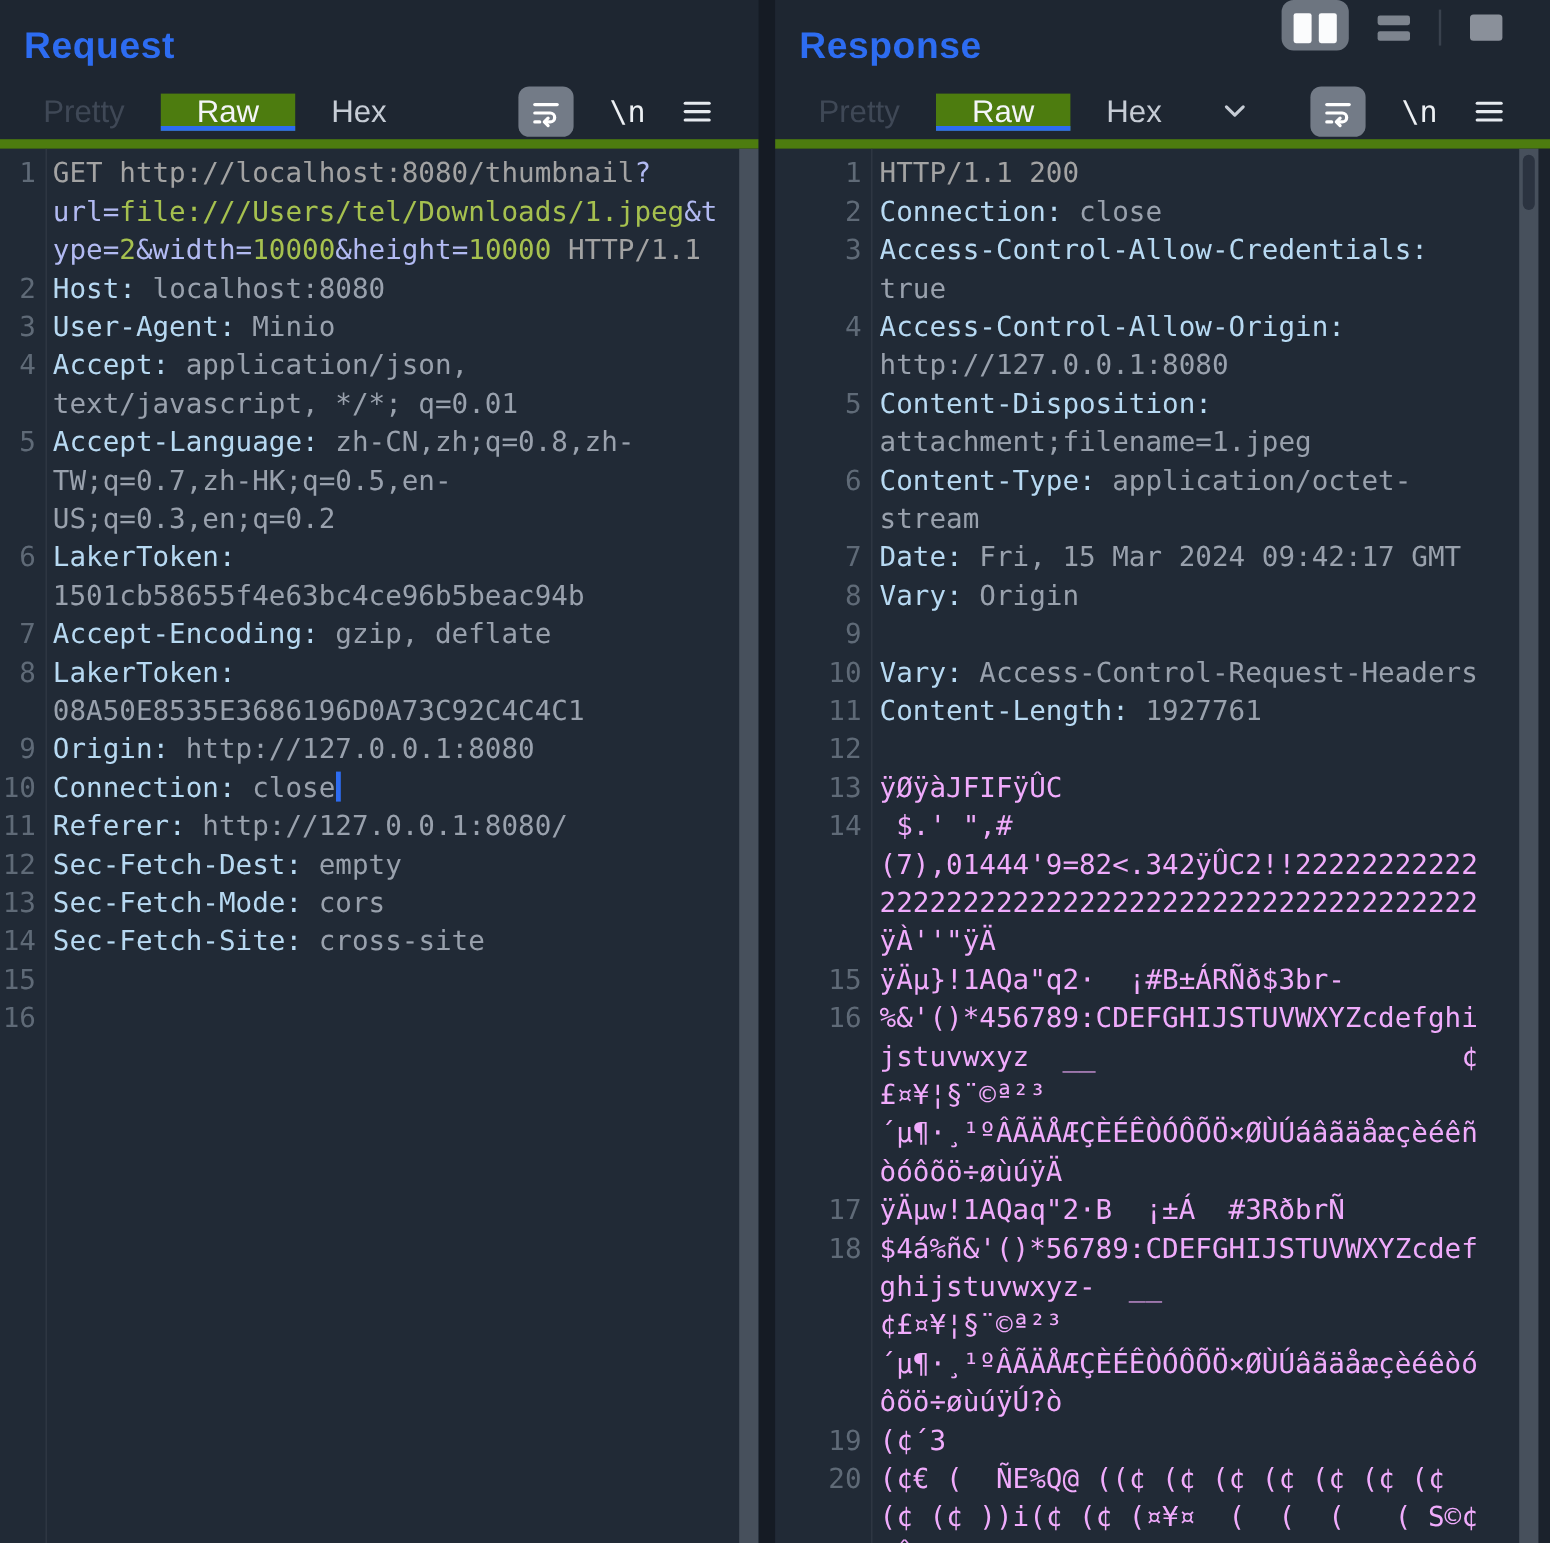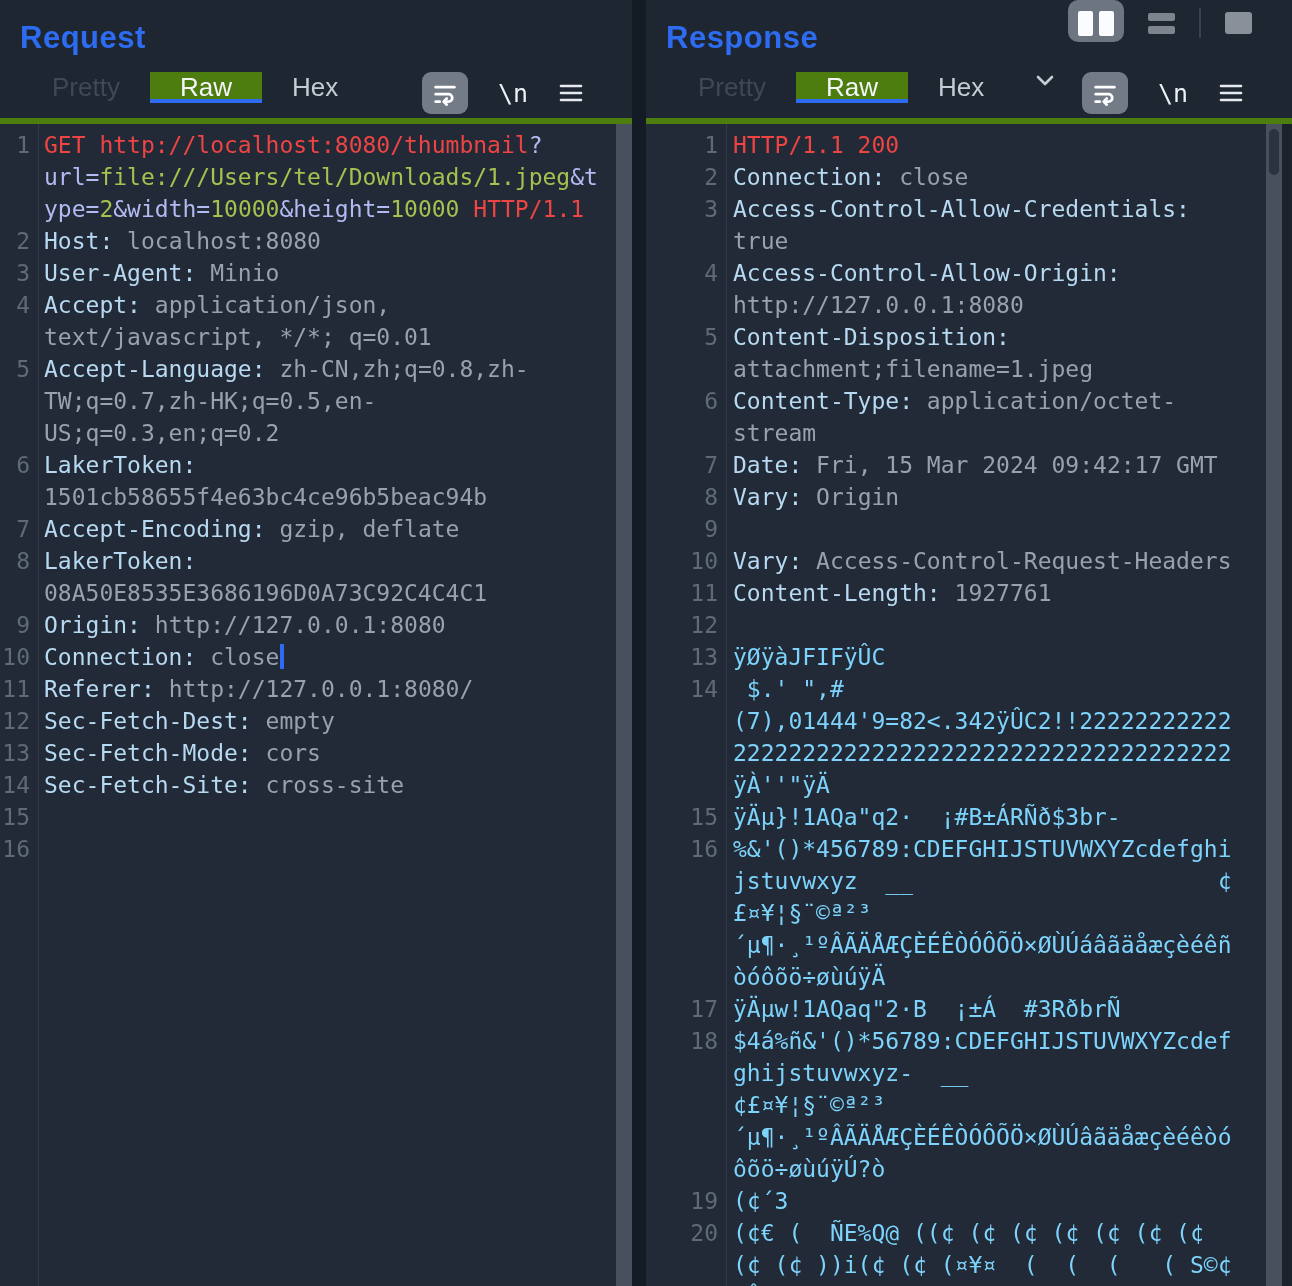--- a/index.html
+++ b/index.html
@@ -8,25 +8,25 @@
     width:1292px; height:1286px; position:relative; overflow:hidden;
     display:flex; background:#1e2631;
     font-family:"Liberation Sans", sans-serif;
   }
   .panel { display:flex; flex-direction:column; min-width:0; }
   #panel-request { width:632px; flex:none; }
   .app-divider { width:14px; flex:none; background:#151b24; }
   #panel-response { flex:1; }
 
   .phead { height:124px; flex:none; position:relative; background:#1e2631;
-           border-bottom:6px solid #4d7c0f; }
+           border-bottom:8px solid #4d7c0f; }
   .ptitle { position:absolute; top:20px; left:20px; font-size:31px; font-weight:bold;
             color:#2d6cf1; letter-spacing:0.5px; }
-  .tabs { position:absolute; bottom:0; left:0; right:14px; height:46px;
-          display:flex; align-items:flex-start;padding-left:16px; }
+  .tabs { position:absolute; bottom:0; left:0; right:4px; height:46px;
+          display:flex; align-items:center; }
   .tab { padding:0 30px; display:flex; align-items:center; font-size:26px;
          color:#c6ccd5; position:relative; }
   .tab:first-child { margin-left:6px; }
   .tab.dim { color:#3f4856; }
   .tab.active { background:#4d7c0f; color:#f3f5f8; }
   .tab-underline { position:absolute; left:0; right:0; bottom:0; height:4px; background:#2d6cf1; }
   .chevron { display:flex; align-items:center; margin-left:16px; }
   .tools { margin-left:auto; display:flex; align-items:center; gap:30px; padding-right:34px; }
   .wrapbtn { width:46px; height:42px; background:#737b87; border-radius:9px;
              display:flex; align-items:center; justify-content:center; }
@@ -39,26 +39,26 @@
   .gline { position:absolute; top:0; bottom:0; width:1px; background:#323a46; }
   #panel-request .gline { left:38px; }
   #panel-response .gline { left:80px; }
   .line { display:flex; }
   .ln { flex:none; text-align:right; color:#5f6a77; }
   #panel-request .ln { width:30px; }
   #panel-request .txt { padding-left:14px; padding-right:18px; }
   #panel-response .ln { width:72px; }
   #panel-response .txt { padding-left:15px; padding-right:24px; }
   .txt { flex:1; min-width:0; white-space:pre-wrap; overflow-wrap:anywhere; color:#99a1ad; }
-  .tk-plain { color:#ef4444; }
+  .tk-plain { color:#a3a3a3; }
   .tk-name  { color:#b7d9f2; }
   .tk-val   { color:#99a1ad; }
   .tk-param { color:#b2baf2; }
   .tk-str   { color:#a6c14f; }
-  .tk-bin   { color:#7dd3fc; }
+  .tk-bin   { color:#f0abfc; }
   .cursor { display:inline-block; width:4px; height:25px; background:#2d6cf1;
             vertical-align:-4px; margin-left:1px; }
 
   .vscroll { flex:none; width:16px; background:#47505c; position:relative; }
   .vscroll .thumb { position:absolute; top:5px; left:3px; width:10px; height:46px;
                     border-radius:6px; background:#2b3340; }
   .edge { flex:none; width:10px; background:#1b222c; }
 
   .window-controls { position:absolute; top:0; right:40px; height:46px; z-index:10;
                      display:flex; align-items:center; gap:24px; }

